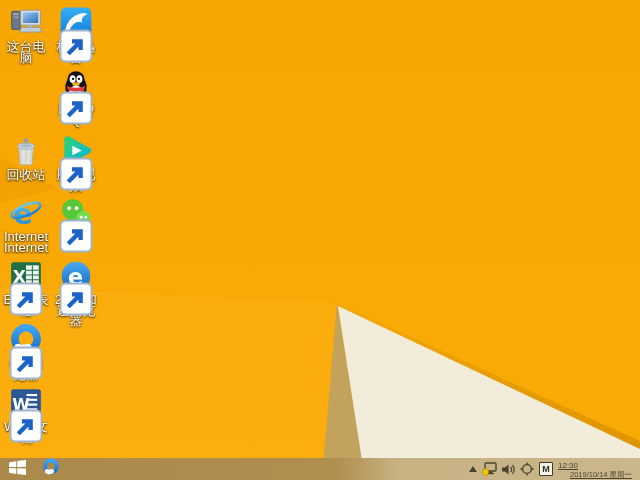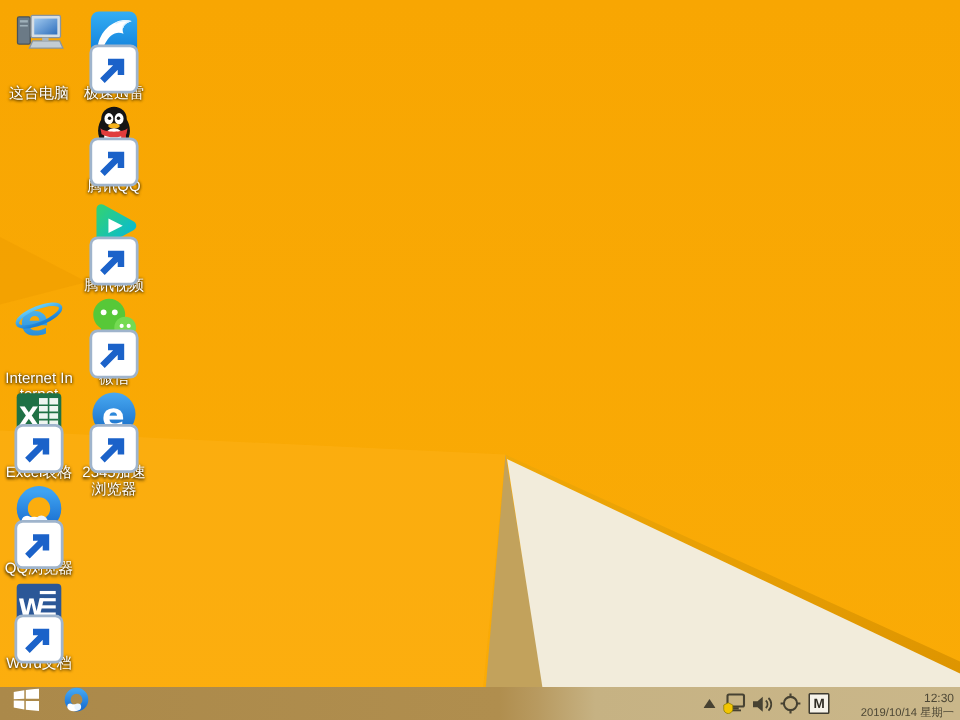--- a/index.html
+++ b/index.html
@@ -5,42 +5,42 @@
   html,body{margin:0;padding:0;background:#222;}
   #stage{position:relative;width:640px;height:480px;overflow:hidden;
          font-family:"Liberation Sans",sans-serif;}
   #wallpaper{position:absolute;inset:0;z-index:0;}
 
   
   .dicon{position:absolute;width:46px;z-index:2;text-align:center;cursor:default;}
   .ic{position:relative;display:block;width:34px;height:34px;margin:0 auto;}
   .ic svg{display:block;width:34px;height:34px;}
   .sc-arrow{position:absolute;left:0;bottom:0;width:11px;height:11px;}
-  .lbl{margin-top:18px;color:#fff;font-size:10px;line-height:10.5px;
+  .lbl{margin-top:2px;color:#fff;font-size:13px;line-height:10.5px;
        text-shadow:0 1px 2px rgba(0,0,0,.85),0 0 2px rgba(0,0,0,.55);
        word-break:break-all;}
 
   
   #taskbar{position:absolute;left:0;bottom:0;width:640px;height:22px;z-index:5;
     background:linear-gradient(90deg,#ab894a 0%,#b08e4e 52%,#b89a60 56%,
                #c6b283 62%,#cab78a 100%);
     display:flex;align-items:center;}
   .tb-btn{height:22px;display:flex;align-items:center;justify-content:center;}
   #start-btn{width:30px;margin-left:2px;}
   #pinned-qq{width:26px;margin-left:6px;}
   #tray{position:absolute;right:0;top:0;height:22px;display:flex;
         align-items:center;gap:5px;padding-right:4px;}
   .tray-ic{display:flex;align-items:center;justify-content:center;height:16px;}
   #ime-box{width:12px;height:12px;background:#f6f3ea;border:1px solid #3e3b30;
        color:#2f2c23;font-size:9px;font-weight:bold;line-height:12px;
        text-align:center;border-radius:1px;}
-  #clock{width:78px;color:#4e4836;text-align:right;line-height:9px;
-         font-size:8px;padding-top:1px;}
+  #clock{width:78px;color:#4e4836;text-align:left;line-height:9px;
+         font-size:8px;padding-top:1px;text-decoration:underline;}
   #clock .t{font-size:8px;}
-  #clock .d{font-size:7.5px;letter-spacing:0;}
+  #clock .d{font-size:7.5px;letter-spacing:0;margin-left:12px;}
 </style>
 </head>
 <body>
 
 <div id="stage">
 
   <svg id="wallpaper" viewBox="0 0 640 480" preserveAspectRatio="none">
     <defs>
       <linearGradient id="bgg" x1="0" y1="0" x2="0" y2="1">
         <stop offset="0" stop-color="#f8a602"></stop>
@@ -123,20 +123,32 @@
       <span class="sc-arrow">
         <svg viewBox="0 0 11 11">
             <rect x="0.5" y="0.5" width="10" height="10" rx="1.5" fill="#fff" stroke="#9fb4cc" stroke-width="0.6"></rect>
         <path d="M3,8 L7,4 M4.2,4 L7,4 L7,6.8" fill="none" stroke="#1b62c9" stroke-width="1.4"></path>
           </svg>
       </span>
     </span>
     <div class="lbl">腾讯QQ</div>
   </div>
 
+  <div class="dicon" style="left:3px;top:134px">
+    <span class="ic">
+      <svg viewBox="0 0 32 32">
+        <path d="M9,12 L23,12 L21.6,29 L10.4,29 z" fill="#e3e9ec" opacity="0.92" stroke="#9fb0ba" stroke-width="0.8"></path>
+        <path d="M11,14 L12,27 M16,14 L16,27 M21,14 L20,27" stroke="#c3ced5" stroke-width="1.2" fill="none"></path>
+        <ellipse cx="16" cy="11.5" rx="8" ry="3" fill="#cdd8de" stroke="#9fb0ba" stroke-width="0.8"></ellipse>
+        <ellipse cx="16" cy="11.2" rx="5.5" ry="1.8" fill="#aebcc4"></ellipse>
+        <path d="M13,6.5 L16,3.5 L19,6.5 L17.5,6.5 L17.5,9 L14.5,9 L14.5,6.5 z" fill="#8fa3ae"></path>
+      </svg>
+    </span>
+    <div class="lbl">回收站</div>
+  </div>
 
   <div class="dicon" style="left:53px;top:134px">
     <span class="ic">
       <svg viewBox="0 0 32 32">
         <defs>
             <linearGradient id="tvg" x1="0" y1="0" x2="1" y2="1">
           <stop offset="0" stop-color="#2ed07c"></stop>
               <stop offset="1" stop-color="#06b8d9"></stop>
             </linearGradient>
           </defs>

